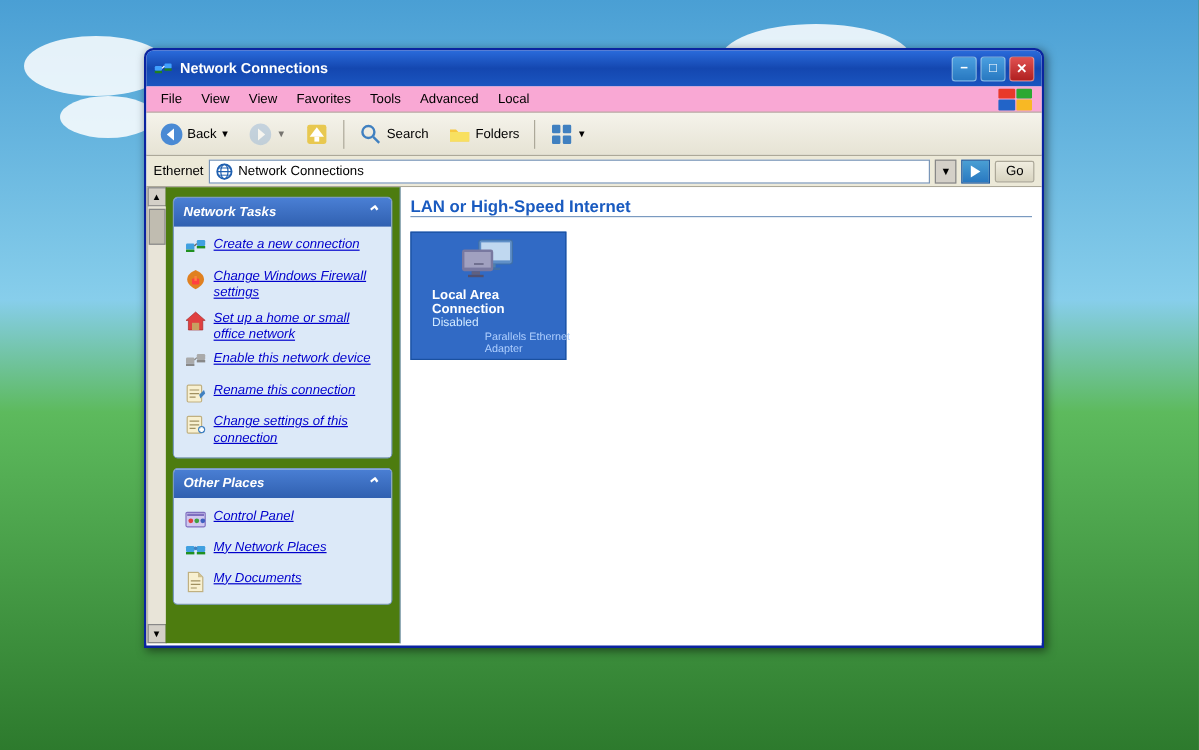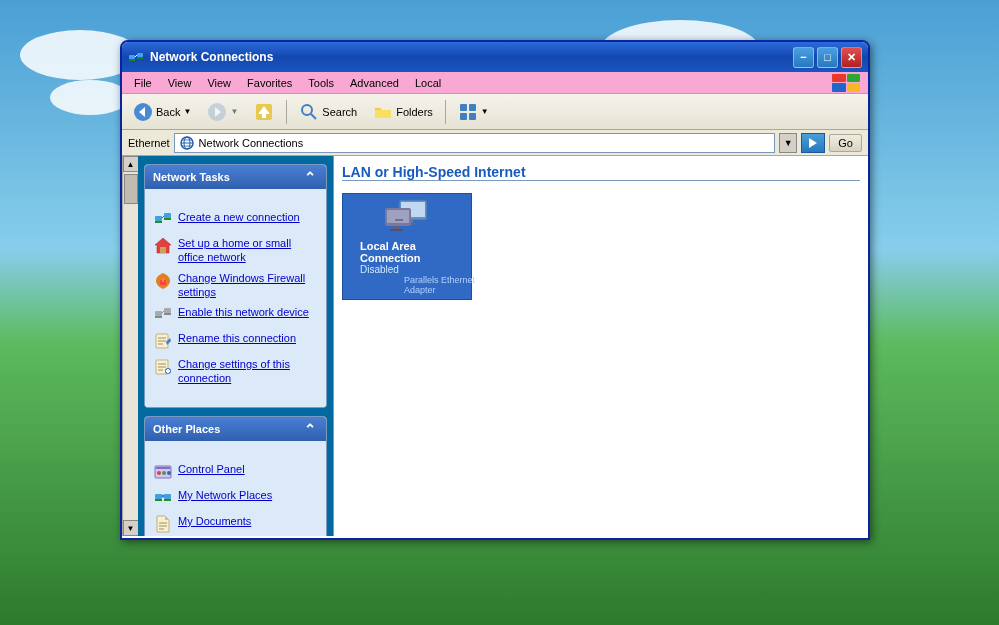--- a/index.html
+++ b/index.html
@@ -172,24 +172,25 @@
 
     
     .main-content {
       display: flex;
       height: calc(100% - 116px);
     }
 
     
     .left-panel {
       width: 196px;
-      background: #0369a1;
+      background: #4d7c0f;
       border-right: 1px solid #7a9ac0;
       overflow-y: auto;
       flex-shrink: 0;
+      font-style: italic;
     }
 
     
     .scroll-track {
       width: 16px;
       background: #e0ddd0;
       border-left: 1px solid #aca899;
       display: flex;
       flex-direction: column;
       align-items: center;
@@ -236,21 +237,21 @@
     .task-header-collapse {
       width: 16px;
       height: 16px;
       display: flex;
       align-items: center;
       justify-content: center;
       font-size: 14px;
       color: white;
     }
     .task-items {
-      padding: 18px 4px;
+      padding: 5px 4px;
       background: #dce9f8;
     }
     .task-item {
       display: flex;
       align-items: flex-start;
       padding: 3px 4px;
       cursor: pointer;
       gap: 5px;
       line-height: 1.3;
     }
@@ -481,36 +482,36 @@
                   <rect x="10" y="7" width="7" height="2" fill="#209020"></rect>
                   <line x1="8" y1="7" x2="10" y2="5" stroke="#606060" stroke-width="1"></line>
                 </svg>
               </div>
               <span class="task-item-text">Create a new connection</span>
             </div>
 
             <div class="task-item">
               <div class="task-item-icon">
                 <svg width="18" height="18" viewBox="0 0 18 18">
-                  <polygon points="9,1 1,8 3,8 3,16 15,16 15,8 17,8" fill="#e04040" stroke="#a02020" stroke-width="0.5"></polygon>
-                  <rect x="6" y="10" width="6" height="6" fill="#c8a060"></rect>
-                </svg>
-              </div>
-              <span class="task-item-text">Set up a home or small office network</span>
-            </div>
-
-            <div class="task-item">
-              <div class="task-item-icon">
-                <svg width="18" height="18" viewBox="0 0 18 18">
                   <path d="M9,1 C5,3 2,5 2,9 C2,14 9,17 9,17 C9,17 16,14 16,9 C16,5 13,3 9,1Z" fill="#e08020"></path>
                   <rect x="6" y="8" width="6" height="5" fill="#ff4040" rx="1"></rect>
                   <rect x="8" y="6" width="2" height="4" fill="#ff8040"></rect>
                 </svg>
               </div>
               <span class="task-item-text">Change Windows Firewall settings</span>
+            </div>
+
+            <div class="task-item">
+              <div class="task-item-icon">
+                <svg width="18" height="18" viewBox="0 0 18 18">
+                  <polygon points="9,1 1,8 3,8 3,16 15,16 15,8 17,8" fill="#e04040" stroke="#a02020" stroke-width="0.5"></polygon>
+                  <rect x="6" y="10" width="6" height="6" fill="#c8a060"></rect>
+                </svg>
+              </div>
+              <span class="task-item-text">Set up a home or small office network</span>
             </div>
 
             <div class="task-item">
               <div class="task-item-icon">
                 <svg width="18" height="18" viewBox="0 0 18 18">
                   <rect x="1" y="5" width="7" height="5" fill="#aaaaaa" rx="1"></rect>
                   <rect x="1" y="10" width="7" height="2" fill="#888888"></rect>
                   <rect x="10" y="2" width="7" height="5" fill="#aaaaaa" rx="1"></rect>
                   <rect x="10" y="7" width="7" height="2" fill="#888888"></rect>
                   <line x1="8" y1="7" x2="10" y2="5" stroke="#888888" stroke-width="1"></line>

